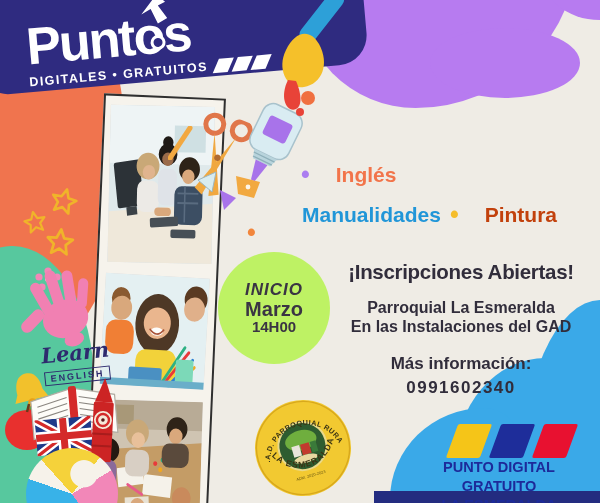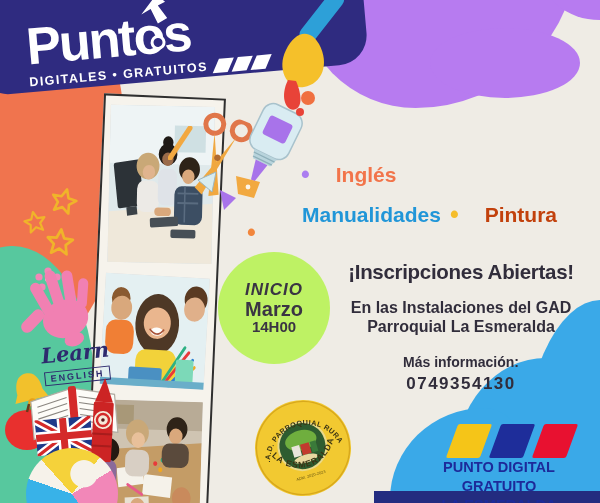--- a/index.html
+++ b/index.html
@@ -73,21 +73,21 @@
   .start-label{font-style:italic;font-weight:bold;font-size:17px;letter-spacing:1px;}
   .start-day{font-size:33px;font-weight:bold;margin-top:1px;}
   .start-month{font-size:20px;font-weight:bold;}
   .start-time{font-size:15px;font-weight:bold;}
 
   
   .details{left:338px;top:252px;width:246px;text-align:center;color:#312d3b;}
   .d-age{font-size:15.5px;font-weight:bold;}
   .d-enroll{font-size:20.5px;font-weight:bold;margin-top:8px;letter-spacing:-0.3px;}
   .d-loc{font-size:16px;font-weight:bold;margin-top:15px;line-height:1.18;}
-  .d-contact{font-size:14px;font-weight:bold;margin-top:17px;}
+  .d-contact{font-size:17px;font-weight:bold;margin-top:17px;}
   .d-phone{font-size:17px;font-weight:bold;margin-top:4px;letter-spacing:1.5px;}
 
   
   .learn{left:36px;top:340px;transform:rotate(-6deg);color:#2e2a6e;text-align:center;width:80px;}
   .learn-script{font-family:"DejaVu Serif",serif;font-style:italic;font-weight:bold;font-size:21px;}
   .learn-caption{display:inline-block;font-size:9px;font-weight:bold;letter-spacing:2px;
     border:1.5px solid #2e2a6e;padding:1px 5px;margin-top:1px;}
 
   
   .flag-row{left:452px;top:424px;display:flex;gap:9px;}
@@ -302,25 +302,25 @@
 
   <div class="abs start-circle">
     <div class="start-label">INICIO</div>
     <div class="start-month">Marzo</div>
     <div class="start-time">14H00</div>
   </div>
 
   <div class="abs details">
     <div class="d-enroll">¡Inscripciones Abiertas!</div>
     <div class="d-loc">
+      <div>Parroquial La Esmeralda</div>
       <div>En las Instalaciones del GAD</div>
-      <div>Parroquial La Esmeralda</div>
     </div>
     <div class="d-contact">Más información:</div>
-    <div class="d-phone">0749354130</div>
+    <div class="d-phone">0991602340</div>
   </div>
 
   <div class="abs learn">
     <div class="learn-script">Learn</div>
     <div class="learn-caption">ENGLISH</div>
   </div>
 
   <svg class="abs" style="left:10px;top:370px;transform:rotate(-14deg);" width="40" height="44" viewBox="0 0 40 44">
     <path d="M20 3 C10 3 7 13 7 22 L3 30 L37 30 L33 22 C33 13 30 3 20 3 Z" fill="#f2c12c"></path>
     <circle cx="20" cy="33" r="4.5" fill="#e8a018"></circle>

